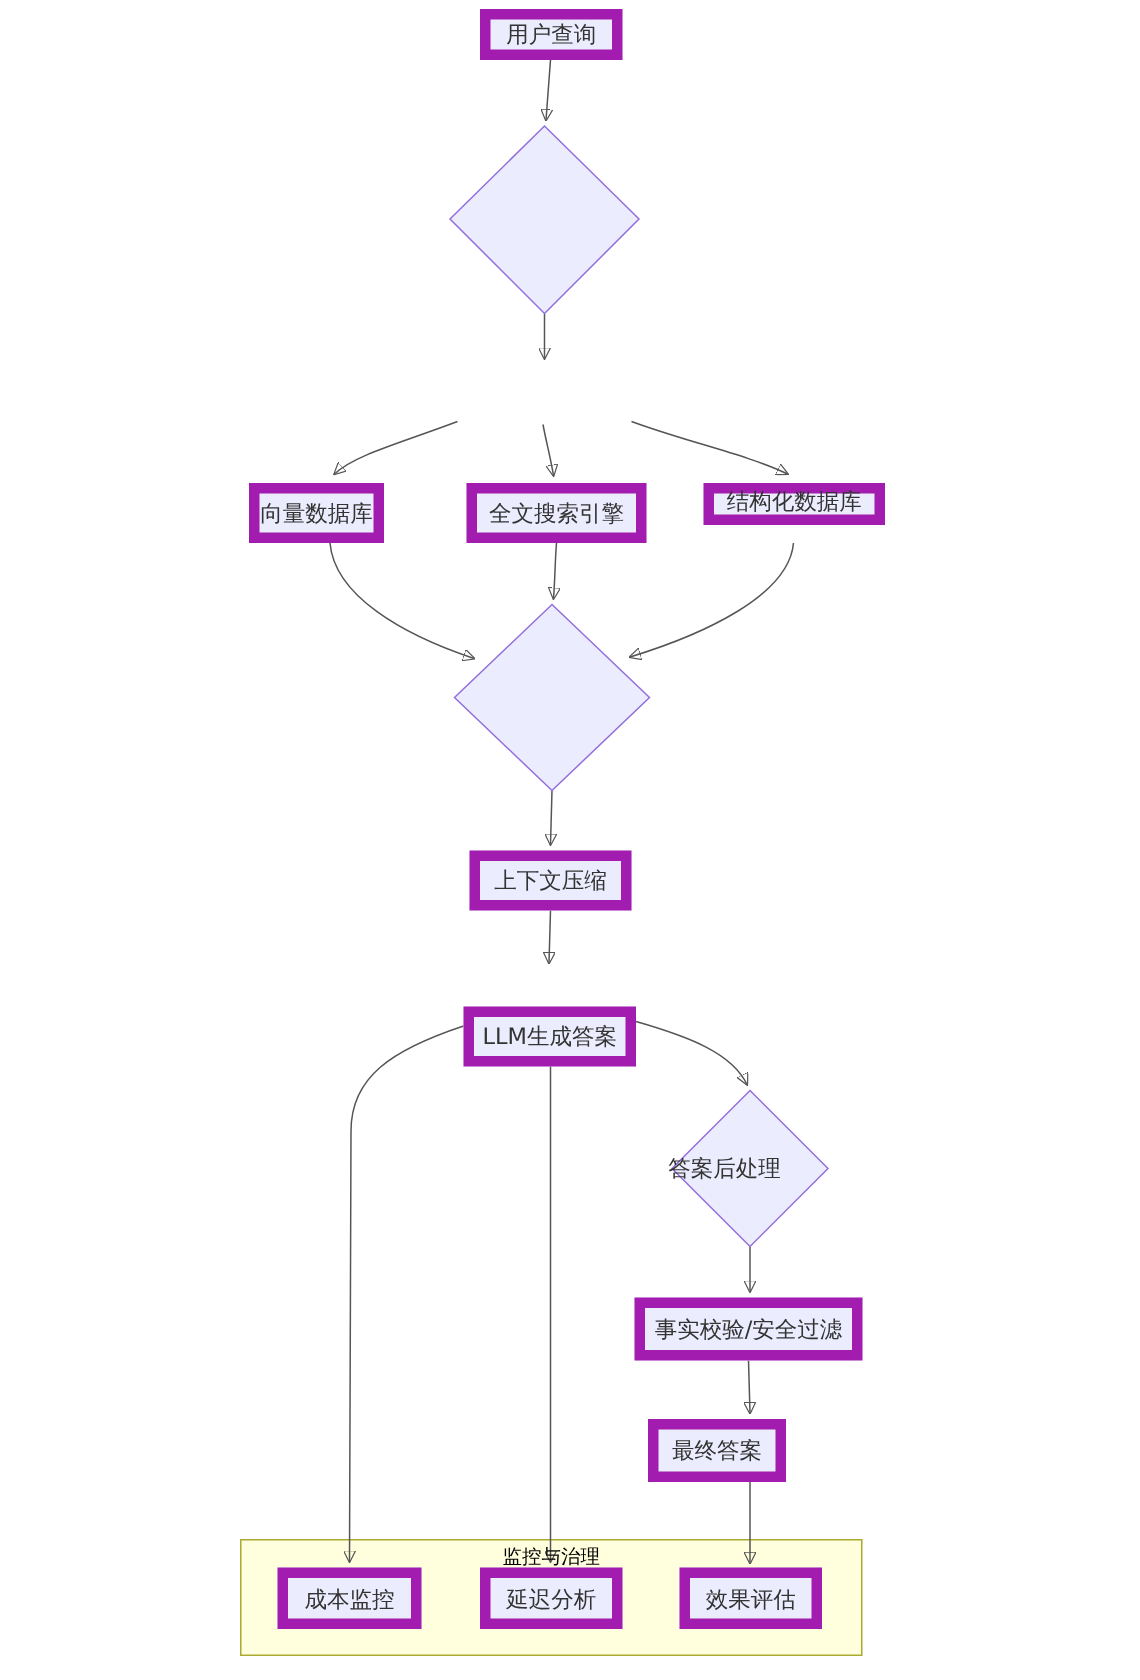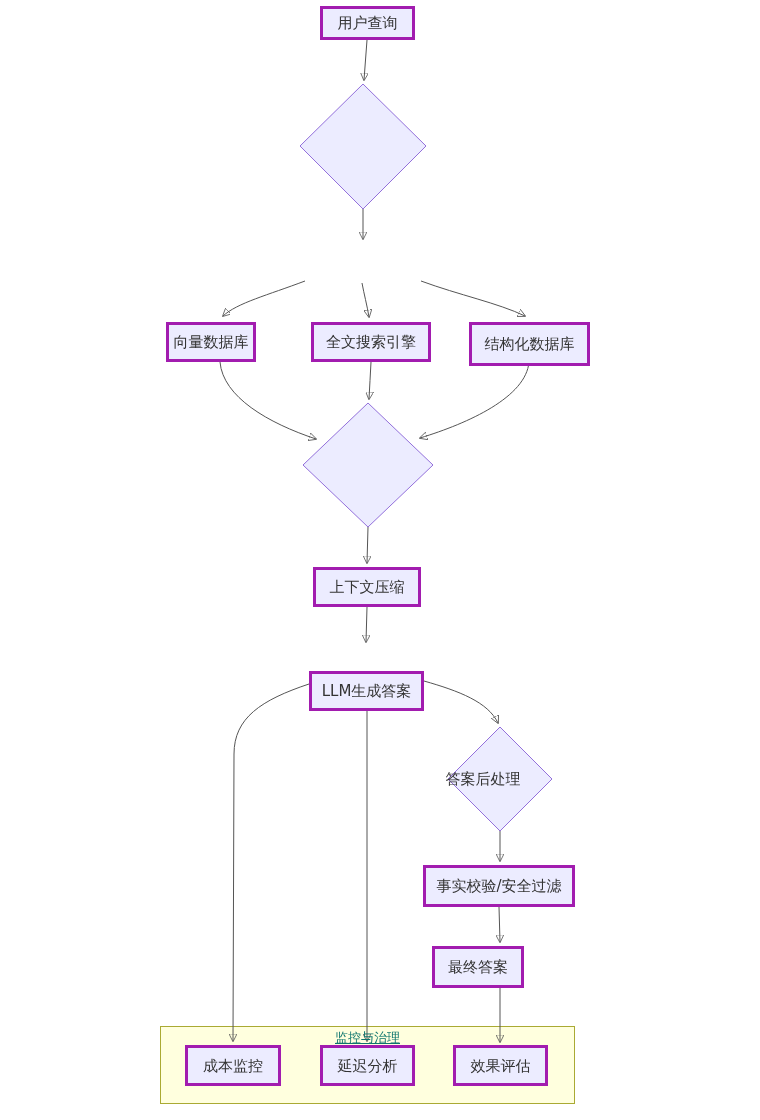--- a/index.html
+++ b/index.html
@@ -6,39 +6,39 @@
   .canvas{
     position:relative;width:760px;height:1120px;background:#ffffff;
     font-family:"DejaVu Sans","Liberation Sans",sans-serif;color:#333333;overflow:hidden;
   }
   .subgraph{
     position:absolute;left:160px;top:1026px;width:415px;height:78px;
     background:#ffffde;border:1px solid #aaaa33;box-sizing:border-box;
   }
   .subgraph-label{
     position:absolute;left:160px;top:1029px;width:415px;text-align:center;
-    font-size:13px;color:#0f766e;text-decoration:underline;
+    font-size:13px;color:#000000;
   }
   svg.edges{position:absolute;left:0;top:0;width:760px;height:1120px;}
   svg.edges path{stroke:#555555;stroke-width:1;fill:none;}
   .node{
-    position:absolute;background:#ececff;border:3px solid #a21caf;box-sizing:border-box;
+    position:absolute;background:#ececff;border:7px solid #a21caf;box-sizing:border-box;
     display:flex;align-items:center;justify-content:center;
     font-size:15px;color:#333333;text-align:center;line-height:1.2;
   }
   .diamond-label{
     position:absolute;width:130px;height:28px;line-height:28px;text-align:center;
     font-size:15px;color:#333333;
   }
   
   .n-user-query{left:320px;top:6px;width:95px;height:34px;}
   .n-multi-retrieval{left:303px;top:243px;width:120px;height:40px;}
   .n-vector-db{left:166px;top:322px;width:90px;height:40px;}
   .n-fulltext-search{left:311px;top:322px;width:120px;height:40px;}
-  .n-structured-db{left:469px;top:322px;width:121px;height:44px;}
+  .n-structured-db{left:469px;top:322px;width:121px;height:28px;align-items:flex-end;}
   .n-context-compress{left:313px;top:567px;width:108px;height:40px;}
   .n-llm-generate{left:309px;top:646px;width:115px;height:40px;margin-top:25px;}
   .n-fact-check{left:423px;top:865px;width:152px;height:42px;}
   .n-final-answer{left:432px;top:946px;width:92px;height:42px;}
   .n-cost-monitor{left:185px;top:1045px;width:96px;height:41px;}
   .n-latency-analysis{left:320px;top:1045px;width:95px;height:41px;}
   .n-effect-eval{left:453px;top:1045px;width:95px;height:41px;}
   .dl-query-rewrite{left:298px;top:132px;}
   .dl-rerank-fusion{left:303px;top:451px;}
   .dl-post-process{left:418px;top:765px;}

